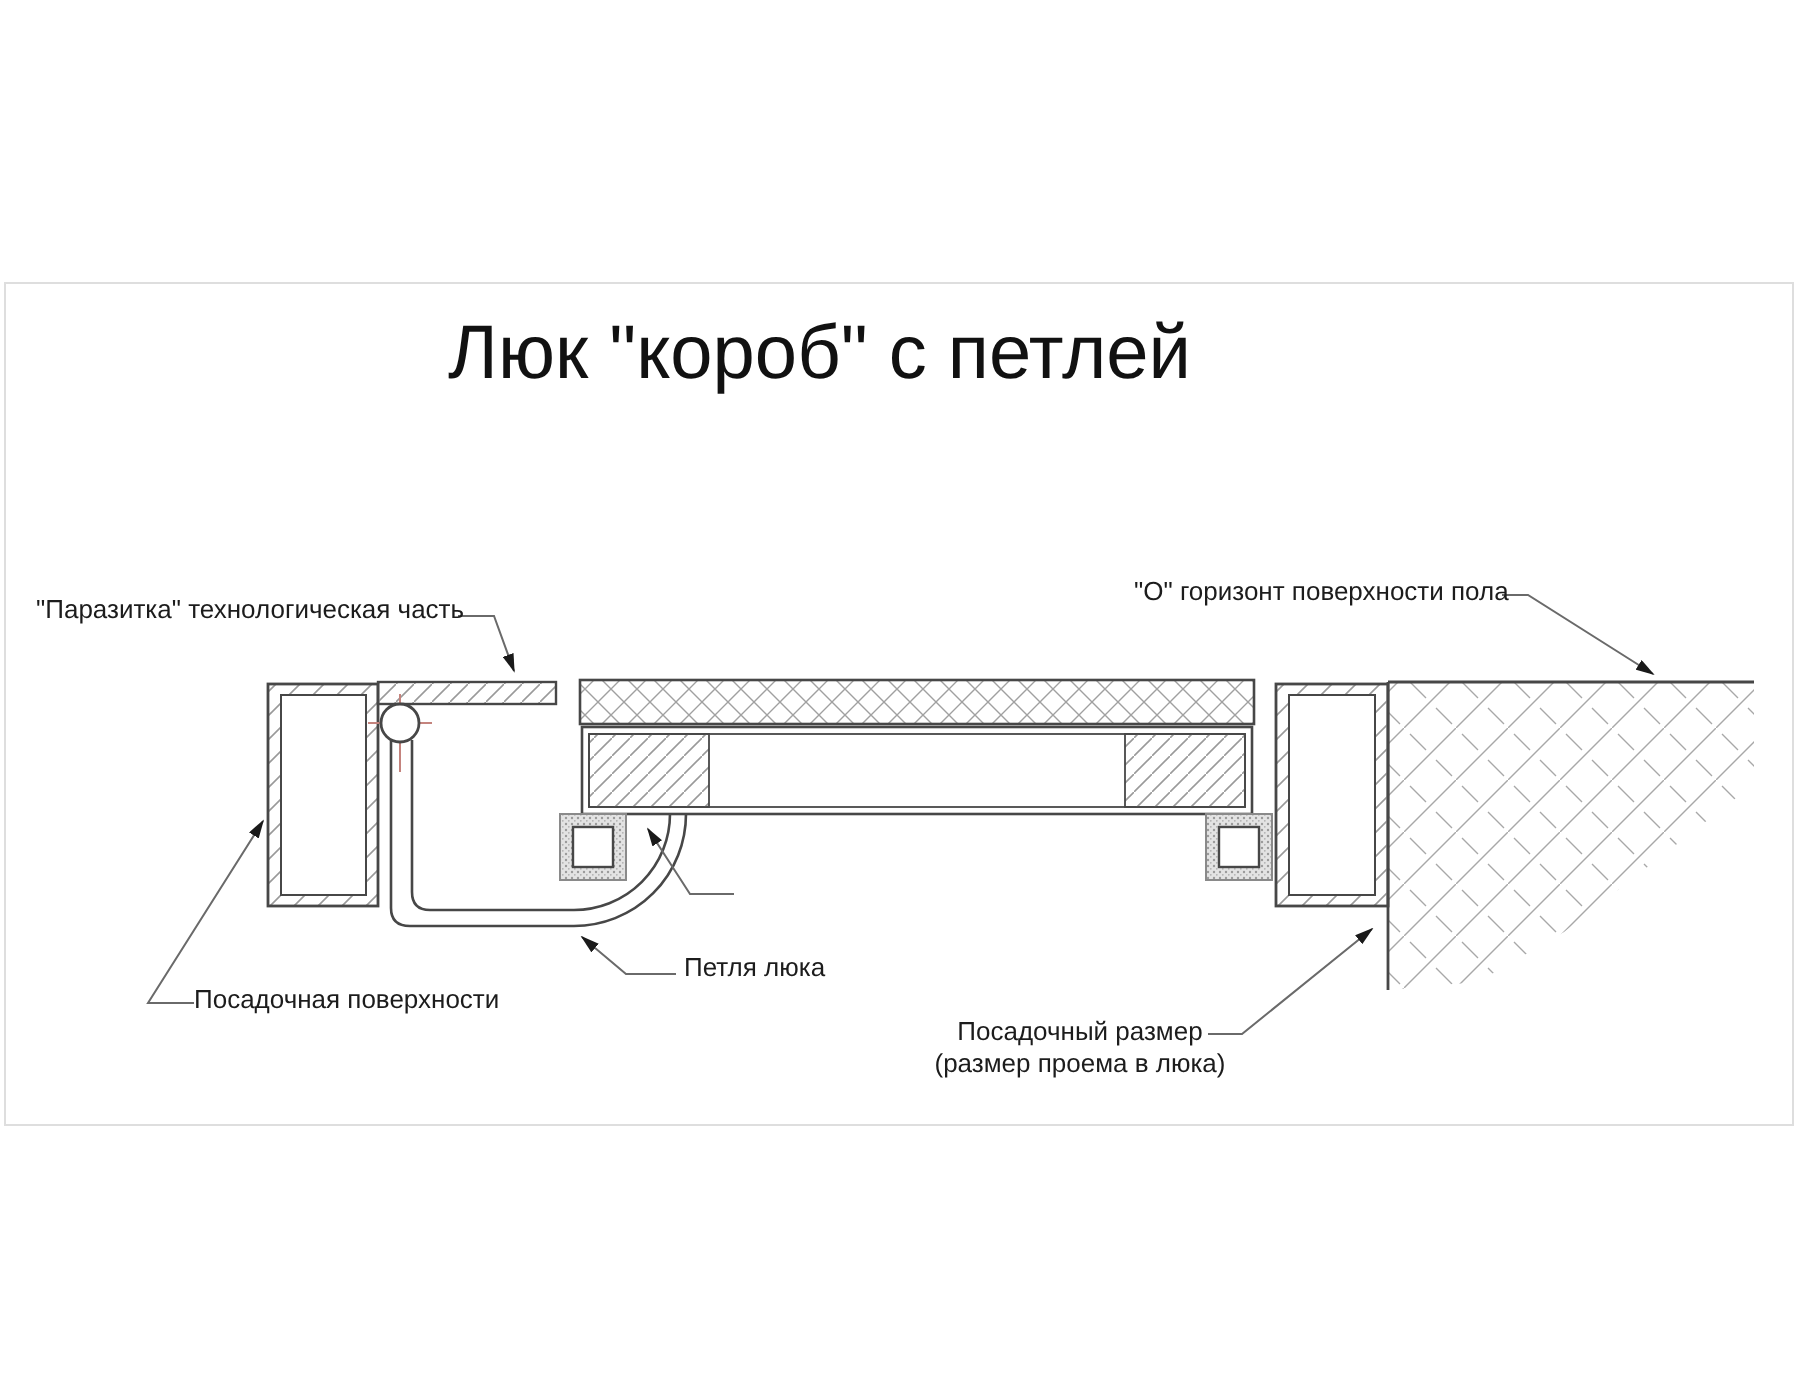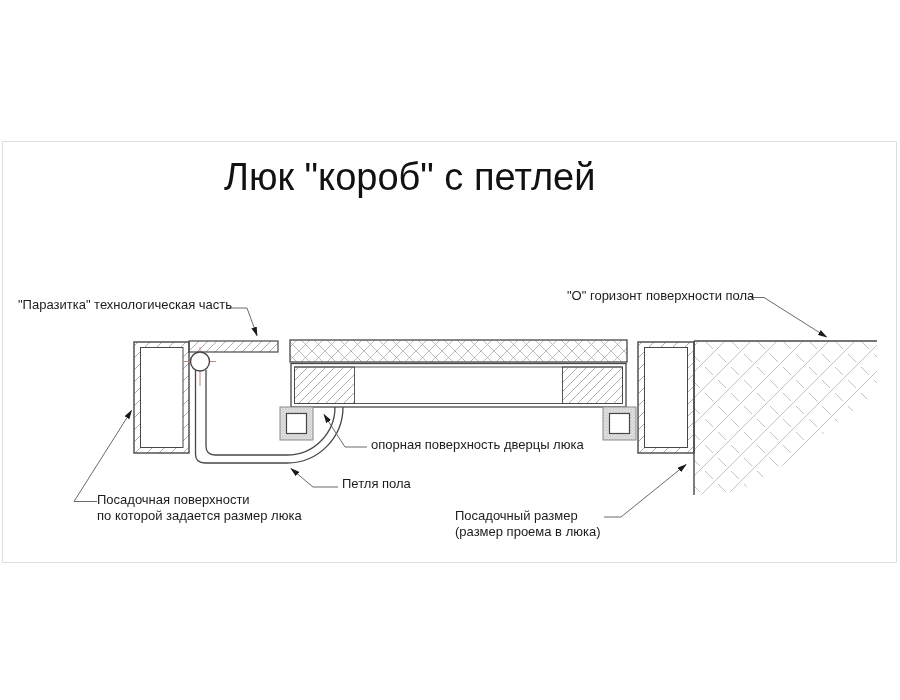--- a/index.html
+++ b/index.html
@@ -108,27 +108,25 @@
       <path d="M604,517 H621 L686,464.5" marker-end="url(#arrow)"></path>
     </g>
   </svg>
 
   <div class="title">Люк "короб" с петлей</div>
 
   <div class="label" style="left:18px;top:297px;">"Паразитка" технологическая часть</div>
 
   <div class="label" style="left:567px;top:288px;">"О" горизонт поверхности пола</div>
 
-  <div class="label" style="left:371px;top:437px;">опорная поверхность дверцы люка</div>
 
-  <div class="label" style="left:342px;top:476px;">Петля пола</div>
+  <div class="label" style="left:342px;top:476px;">Петля люка</div>
 
   <div class="label" style="left:97px;top:492px;">
     <div>Посадочная поверхности</div>
-    <div>по которой задается размер люка</div>
   </div>
 
-  <div class="label" style="left:455px;top:508px;width:170px;text-align:left;">
+  <div class="label" style="left:455px;top:508px;width:170px;text-align:center;">
     <div>Посадочный размер</div>
     <div>(размер проема в люка)</div>
   </div>
 
 </div>
 
 </body></html>

